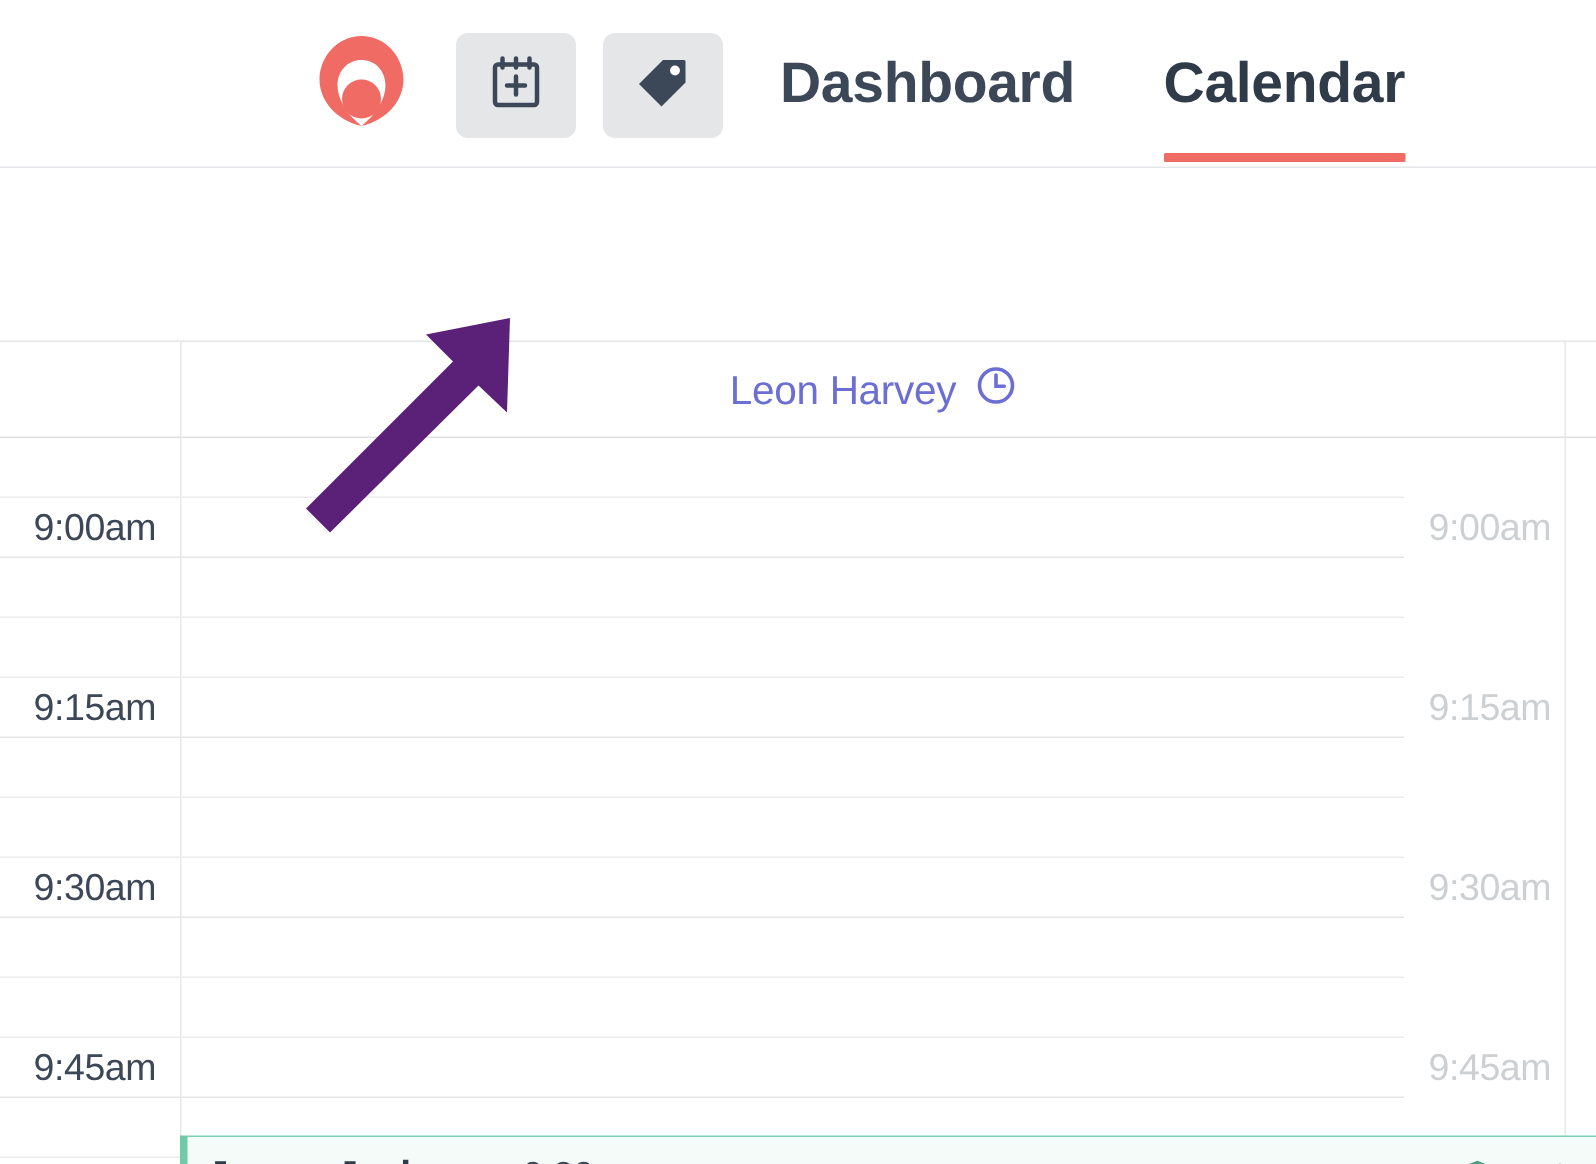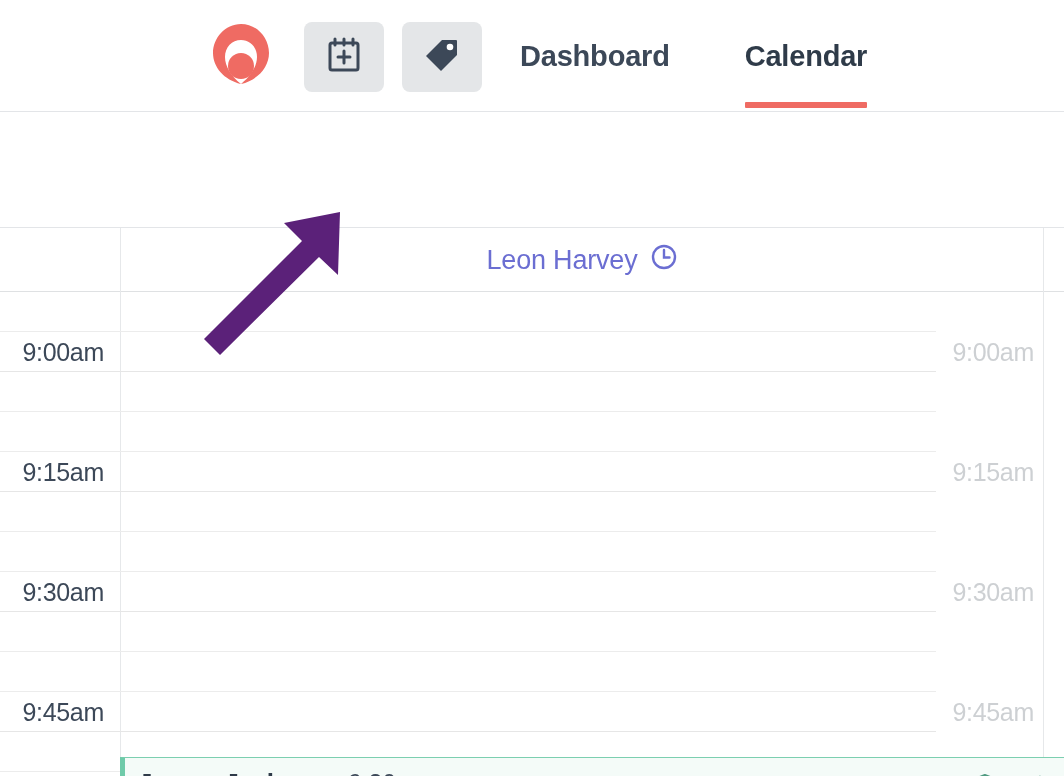--- a/index.html
+++ b/index.html
@@ -22,24 +22,24 @@
     position:absolute; top:22px; width:80px; height:70px;
     background:#e4e6e8; border-radius:8px;
     display:flex; align-items:center; justify-content:center;
   }
   .iconbtn.cal { left:304px; }
   .iconbtn.tag { left:402px; }
 
   .navtabs { position:absolute; left:520px; top:0; height:112px; display:flex; align-items:center; }
   .navtab {
     position:relative; height:112px; display:flex; align-items:center;
-    font-size:29px; color:#3c4858; font-weight:600; white-space:nowrap;
+    font-size:38px; color:#3c4858; font-weight:600; white-space:nowrap;
     letter-spacing:-0.2px;
   }
-  .navtab + .navtab { margin-left:75px; }
+  .navtab + .navtab { margin-left:59px; }
   .navtab.active { color:#2f3b49; }
   .navtab.active::after {
     content:""; position:absolute; left:0; right:0; bottom:4px;
     height:6px; background:#ef6b63; border-radius:1px;
   }
 
   
   .toolbar {
     position:absolute; left:0; top:112px; width:1064px; height:116px;
     background:#ffffff; border-bottom:1px solid #e3e5e8;

